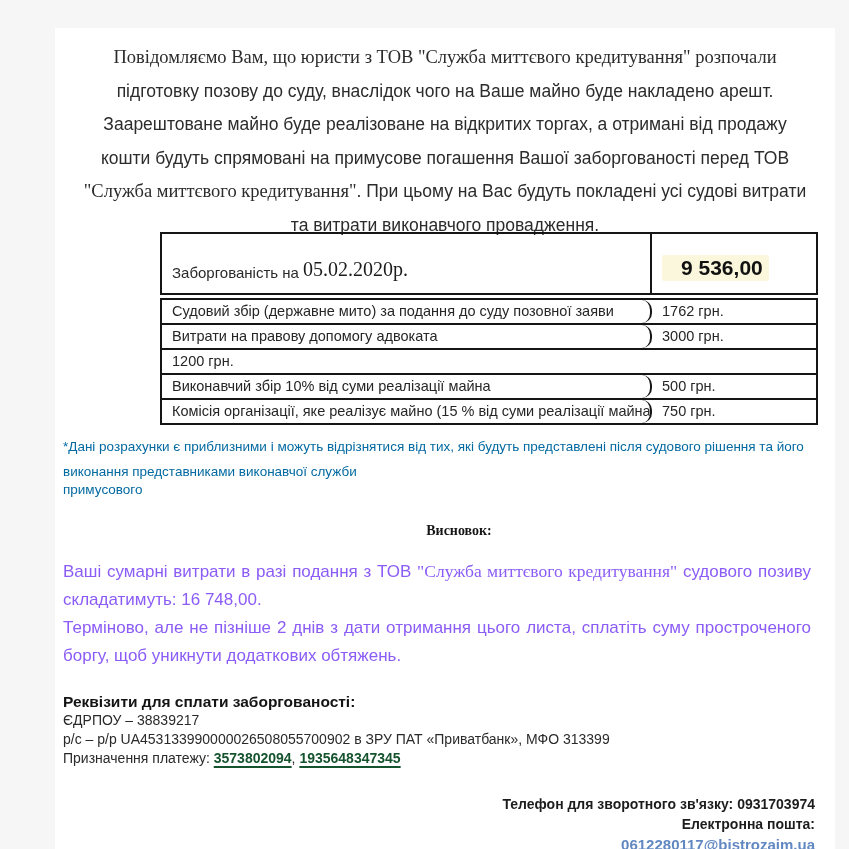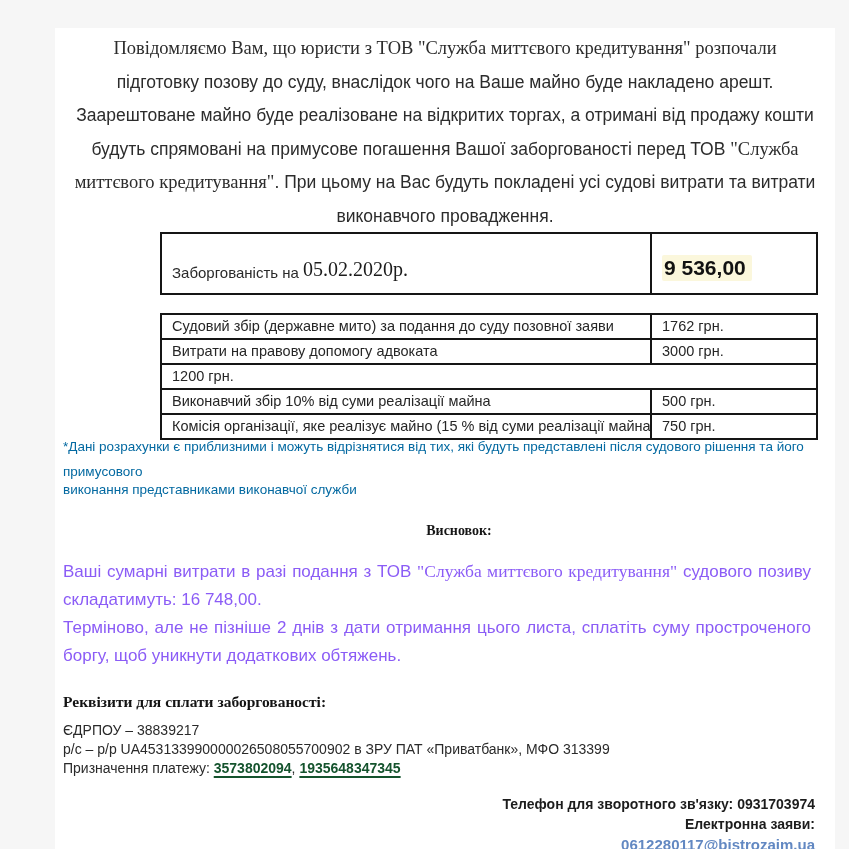--- a/index.html
+++ b/index.html
@@ -15,50 +15,50 @@
     position:absolute;left:55px;top:28px;width:780px;height:821px;
     background:#ffffff;
   }
   .seg-sans{font-family:"Liberation Sans",sans-serif;}
   .seg-serif{font-family:"Liberation Serif",serif;}
   .intro{
     position:absolute;top:4px;left:18px;right:18px;
     text-align:center;
     font-size:17.5px;line-height:33.5px;
     color:#2c2c2c;
-    margin:0;
+    margin:9px;
   }
   .intro .seg-serif{font-size:18.5px;}
   
   .tablewrap{position:absolute;top:204px;left:105px;width:658px;}
   .tgrid{
     display:grid;grid-template-columns:490px 1fr;
     border:2px solid #151515;
     box-sizing:border-box;
   }
-  .tgrid.header{height:63px;margin-bottom:18px;}
+  .tgrid.header{height:63px;margin-bottom:3px;}
   .tgrid .cell{box-sizing:border-box;padding:2px 10px;}
   .tgrid .cell.left{border-right:2px solid #151515;}
   .header .cell{display:flex;align-items:flex-end;padding-bottom:12px;}
   .lbl-sans{font-size:15px;color:#2a2a2a;}
   .lbl-date{font-family:"Liberation Serif",serif;font-size:20px;color:#1c1c1c;margin-left:4px;}
   .amount{
     font-size:21px;font-weight:bold;color:#111;
-    padding:1px 6px 1px 2px;border-radius:2px;
+    padding:1px 6px 1px 19px;border-radius:2px;
   }
   .brow{
     display:grid;grid-template-columns:490px 1fr;
     border-top:2px solid #151515;
   }
   .brow:first-child{border-top:none;}
   .brow .bcell{
     box-sizing:border-box;
     padding:3px 10px 4px 10px;
     font-size:14.5px;color:#262626;
-    white-space:nowrap;overflow:hidden;
+    white-space:nowrap;overflow:hidden;border-radius:10px;
   }
   .brow .bcell.left{border-right:2px solid #151515;}
   
   .footnote{
     position:absolute;top:410px;left:8px;right:10px;
     font-size:13.5px;color:#0369a1;line-height:18px;
   }
   .footnote .fline1{margin-bottom:7px;}
   
   .heading{
@@ -74,23 +74,23 @@
     margin:0;text-align:justify;
     font-size:17px;line-height:28px;color:#8b5cf6;
   }
   .conc .seg-serif{font-size:17.5px;}
   
   .requisites{
     position:absolute;top:664px;left:8px;right:20px;
     font-size:14px;color:#2a2a2a;line-height:19px;
   }
   .req-title{
-    font-family:Liberation Serif, serif;
+    font-family:Liberation Sans, sans-serif;
     font-weight:bold;font-size:15.5px;color:#141414;
-    margin-bottom:10px;
+    margin-bottom:0;
   }
   .payid{
     font-weight:bold;color:#14532d;
     text-decoration:underline;
     text-underline-offset:3px;
     text-decoration-thickness:1.5px;
     text-align:right;
   }
   
   .contact{
@@ -138,39 +138,39 @@
         </div>
         <div class="brow">
           <div class="bcell left">Комісія організації, яке реалізує майно (15 % від суми реалізації майна)</div>
           <div class="bcell">750 грн.</div>
         </div>
       </div>
   </div>
 
   <div class="footnote">
     <div class="fline1">*Дані розрахунки є приблизними і можуть відрізнятися від тих, які будуть представлені після судового рішення та його</div>
+    <div>виконання представниками виконавчої служби</div>
     <div>примусового</div>
-    <div>виконання представниками виконавчої служби</div>
   </div>
 
   <h2 class="heading">Висновок:</h2>
 
   <div class="conc-block">
     <p class="conc"><span class="seg-sans">Ваші сумарні витрати в разі подання з ТОВ </span><span class="seg-serif">"Служба миттєвого кредитування"</span><span class="seg-sans"> судового позиву складатимуть: 16 748,00.</span></p>
     <p class="conc"><span class="seg-sans">Терміново, але не пізніше 2 днів з дати отримання цього листа, сплатіть суму простроченого боргу, щоб уникнути додаткових обтяжень.</span></p>
   </div>
 
   <div class="requisites">
     <div class="req-title">Реквізити для сплати заборгованості:</div>
     <div>ЄДРПОУ –  38839217</div>
     <div>р/с – р/р UA453133990000026508055700902 в ЗРУ ПАТ «Приватбанк», МФО 313399</div>
     <div>
       <span>Призначення платежу:  </span><span class="payid">3573802094</span><span>, </span><span class="payid">1935648347345</span>
     </div>
   </div>
 
   <div class="contact">
     <div>Телефон для зворотного зв'язку: 0931703974</div>
-    <div>Електронна заяви:</div>
+    <div>Електронна пошта:</div>
     <a class="email" style="color: rgb(98, 136, 194);">0612280117@bistrozaim.ua</a>
   </div>
 
 </div>
 
 </body></html>

